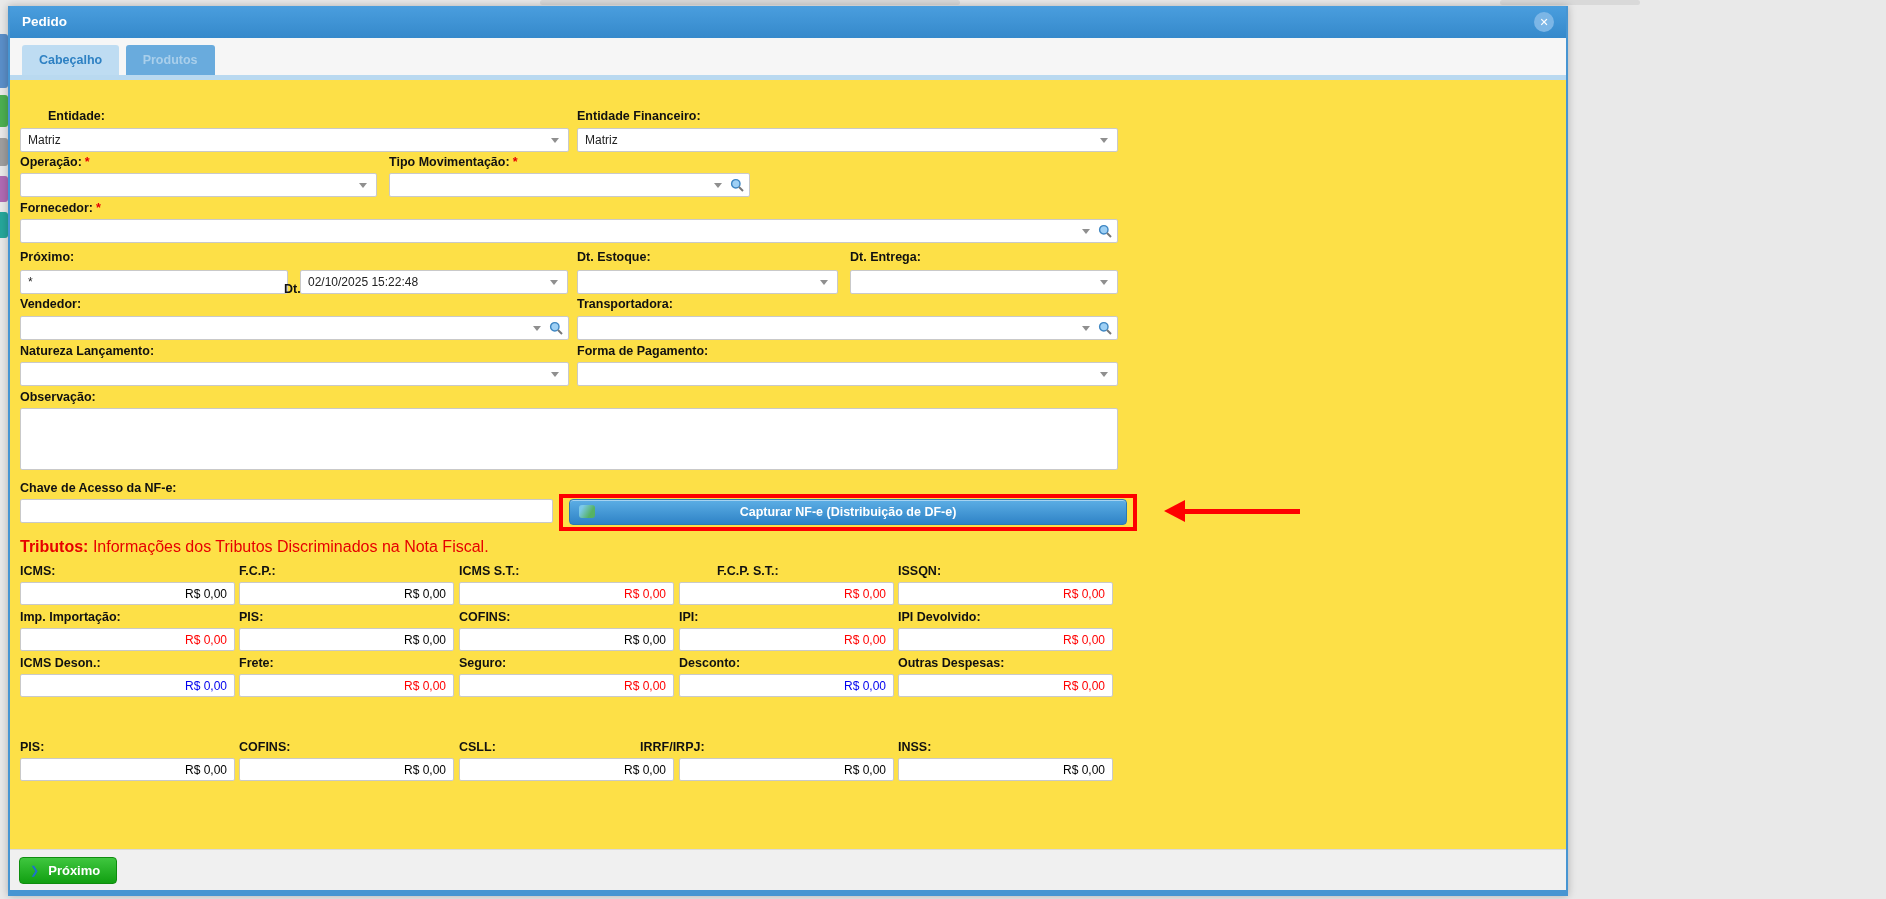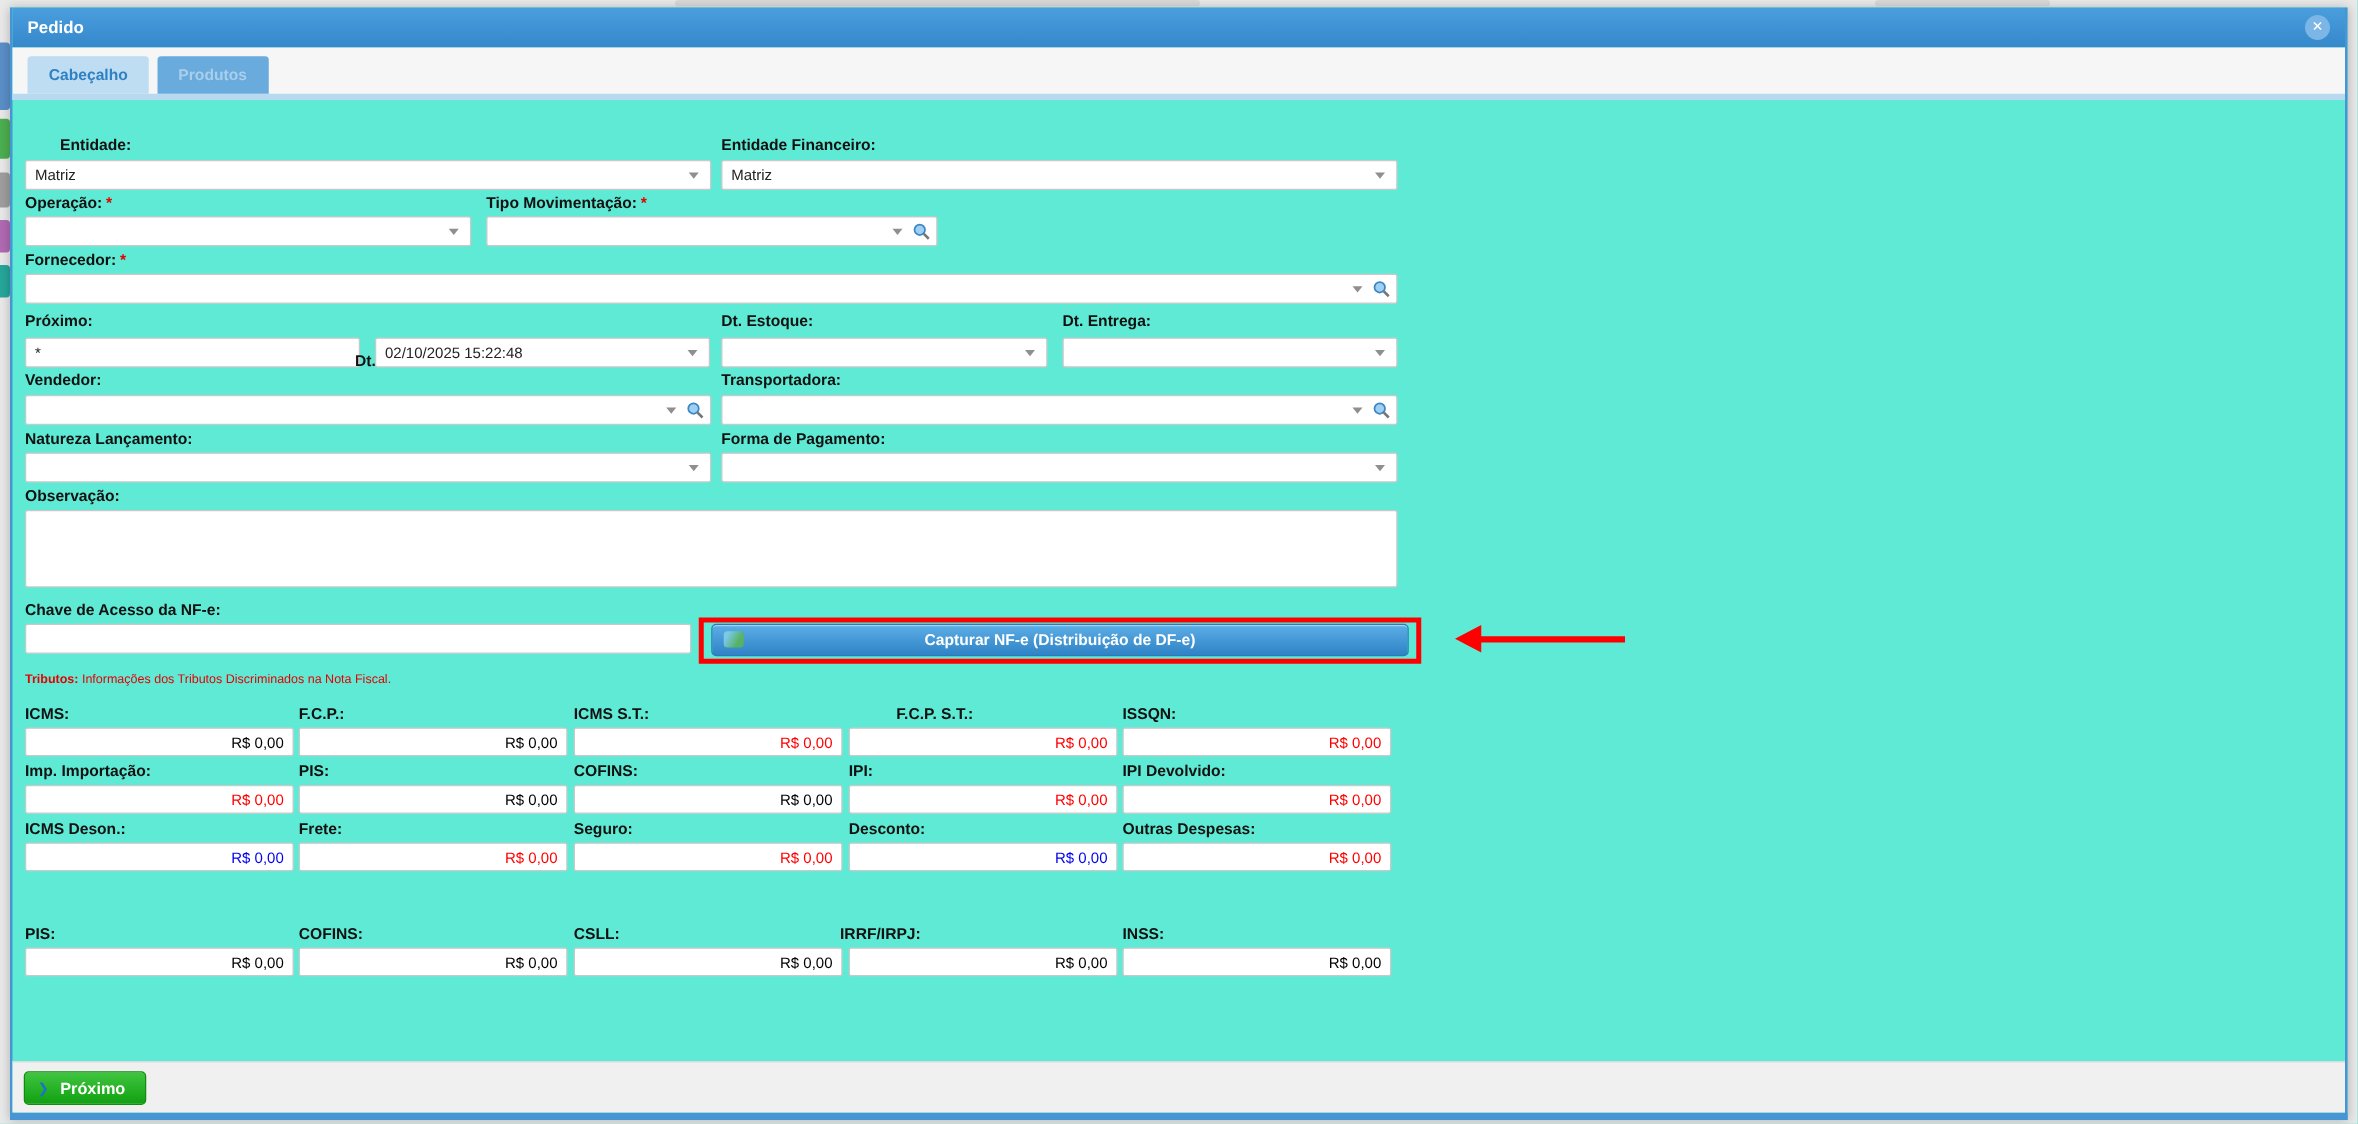--- a/index.html
+++ b/index.html
@@ -6,22 +6,22 @@
   body{
     width:1886px;height:899px;position:relative;overflow:hidden;
     background:#e9e9e9;
     font-family:"Liberation Sans","DejaVu Sans",sans-serif;
   }
   
   .bg-frag{position:absolute;left:0;width:8px;border-radius:0 3px 3px 0;}
   .top-frag{position:absolute;top:0;height:5px;background:#d9d9d9;border-radius:3px;}
 
   .modal{
-    position:absolute;left:8px;top:6px;width:1870px;height:890px;
-    background:#5eead4;box-sizing:border-box;
+    position:absolute;left:8px;top:6px;width:1560px;height:890px;
+    background:#fde047;box-sizing:border-box;
     border-left:2px solid #4795d2;border-right:2px solid #4795d2;border-bottom:6px solid #4795d2;
     box-shadow:0 0 8px rgba(0,0,0,.25);
   }
   .titlebar{
     position:absolute;left:0;top:0;right:0;height:32px;
     background:linear-gradient(#4a9ede,#3589cb);
     color:#fff;font-weight:bold;font-size:13.5px;line-height:32px;padding-left:12px;box-sizing:border-box;
   }
   .close-btn{
     position:absolute;right:12px;top:6px;width:20px;height:20px;border-radius:50%;
@@ -49,21 +49,21 @@
   .box .val{white-space:nowrap;overflow:hidden;}
   .money{justify-content:flex-end;height:23px;}
   .tarea{height:62px;align-items:flex-start;}
   .dd-arrow{
     position:absolute;right:9px;top:9px;width:0;height:0;
     border-left:4px solid transparent;border-right:4px solid transparent;border-top:5px solid #8f8f8f;
   }
   .dd-arrow.shift{right:27px;}
   .mag{position:absolute;right:4px;top:4px;width:15px;height:15px;}
 
-  .sec-head{position:absolute;font-size:10px;color:#e60000;white-space:nowrap;}
+  .sec-head{position:absolute;font-size:16px;color:#e60000;white-space:nowrap;}
   .sec-head b{font-weight:bold;}
 
   .capture-btn{
     position:absolute;left:559px;top:493px;width:558px;height:26px;
     background:linear-gradient(#5caee5,#2f83c6);border:1px solid #2b79b6;border-radius:4px;
     box-shadow:inset 0 1px 0 rgba(255,255,255,.45);box-sizing:border-box;
     color:#fff;font-weight:bold;font-size:12.5px;display:flex;align-items:center;justify-content:center;
     cursor:pointer;
   }
   .nfe-icon{
@@ -290,21 +290,21 @@
       <span class="val" style="color: rgb(0, 0, 0);">R$ 0,00</span>
     </div>
     <div class="fld-label" style="left: 229px; top: 734px;">COFINS:</div>
     <div class="box money" style="left: 229px; top: 752px; width: 215px;">
       <span class="val" style="color: rgb(0, 0, 0);">R$ 0,00</span>
     </div>
     <div class="fld-label" style="left: 449px; top: 734px; text-align: right;">CSLL:</div>
     <div class="box money" style="left: 449px; top: 752px; width: 215px;">
       <span class="val" style="color: rgb(0, 0, 0);">R$ 0,00</span>
     </div>
-    <div class="fld-label" style="left: 662px; top: 734px;">IRRF/IRPJ:</div>
+    <div class="fld-label" style="left: 630px; top: 734px;">IRRF/IRPJ:</div>
     <div class="box money" style="left: 669px; top: 752px; width: 215px;">
       <span class="val" style="color: rgb(0, 0, 0);">R$ 0,00</span>
     </div>
     <div class="fld-label" style="left: 888px; top: 734px;">INSS:</div>
     <div class="box money" style="left: 888px; top: 752px; width: 215px;">
       <span class="val" style="color: rgb(0, 0, 0);">R$ 0,00</span>
     </div>
   </div>
 
 </body></html>

